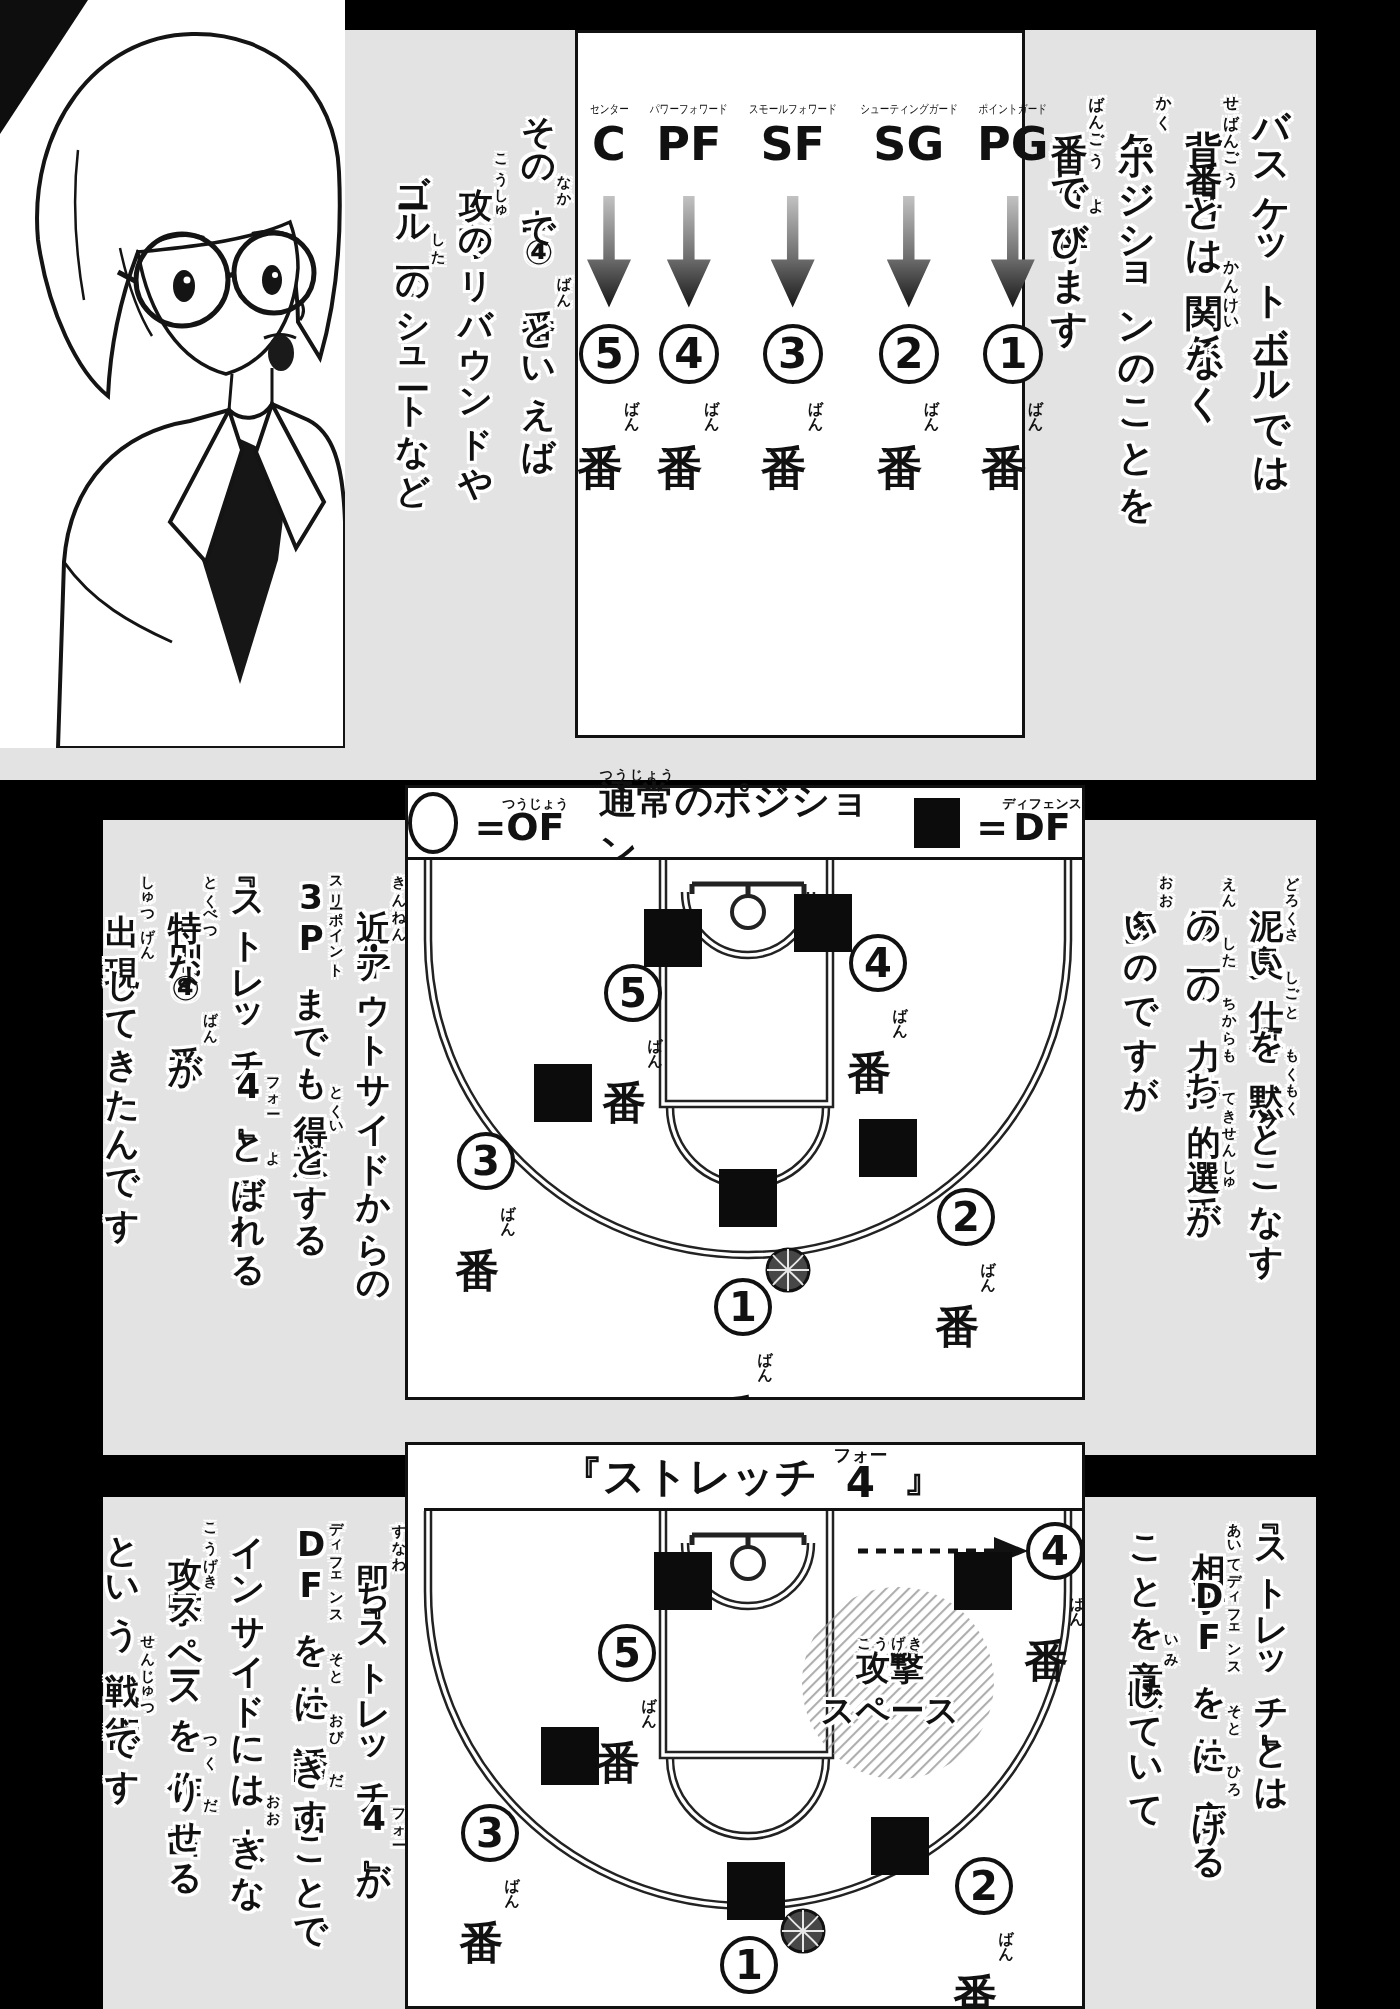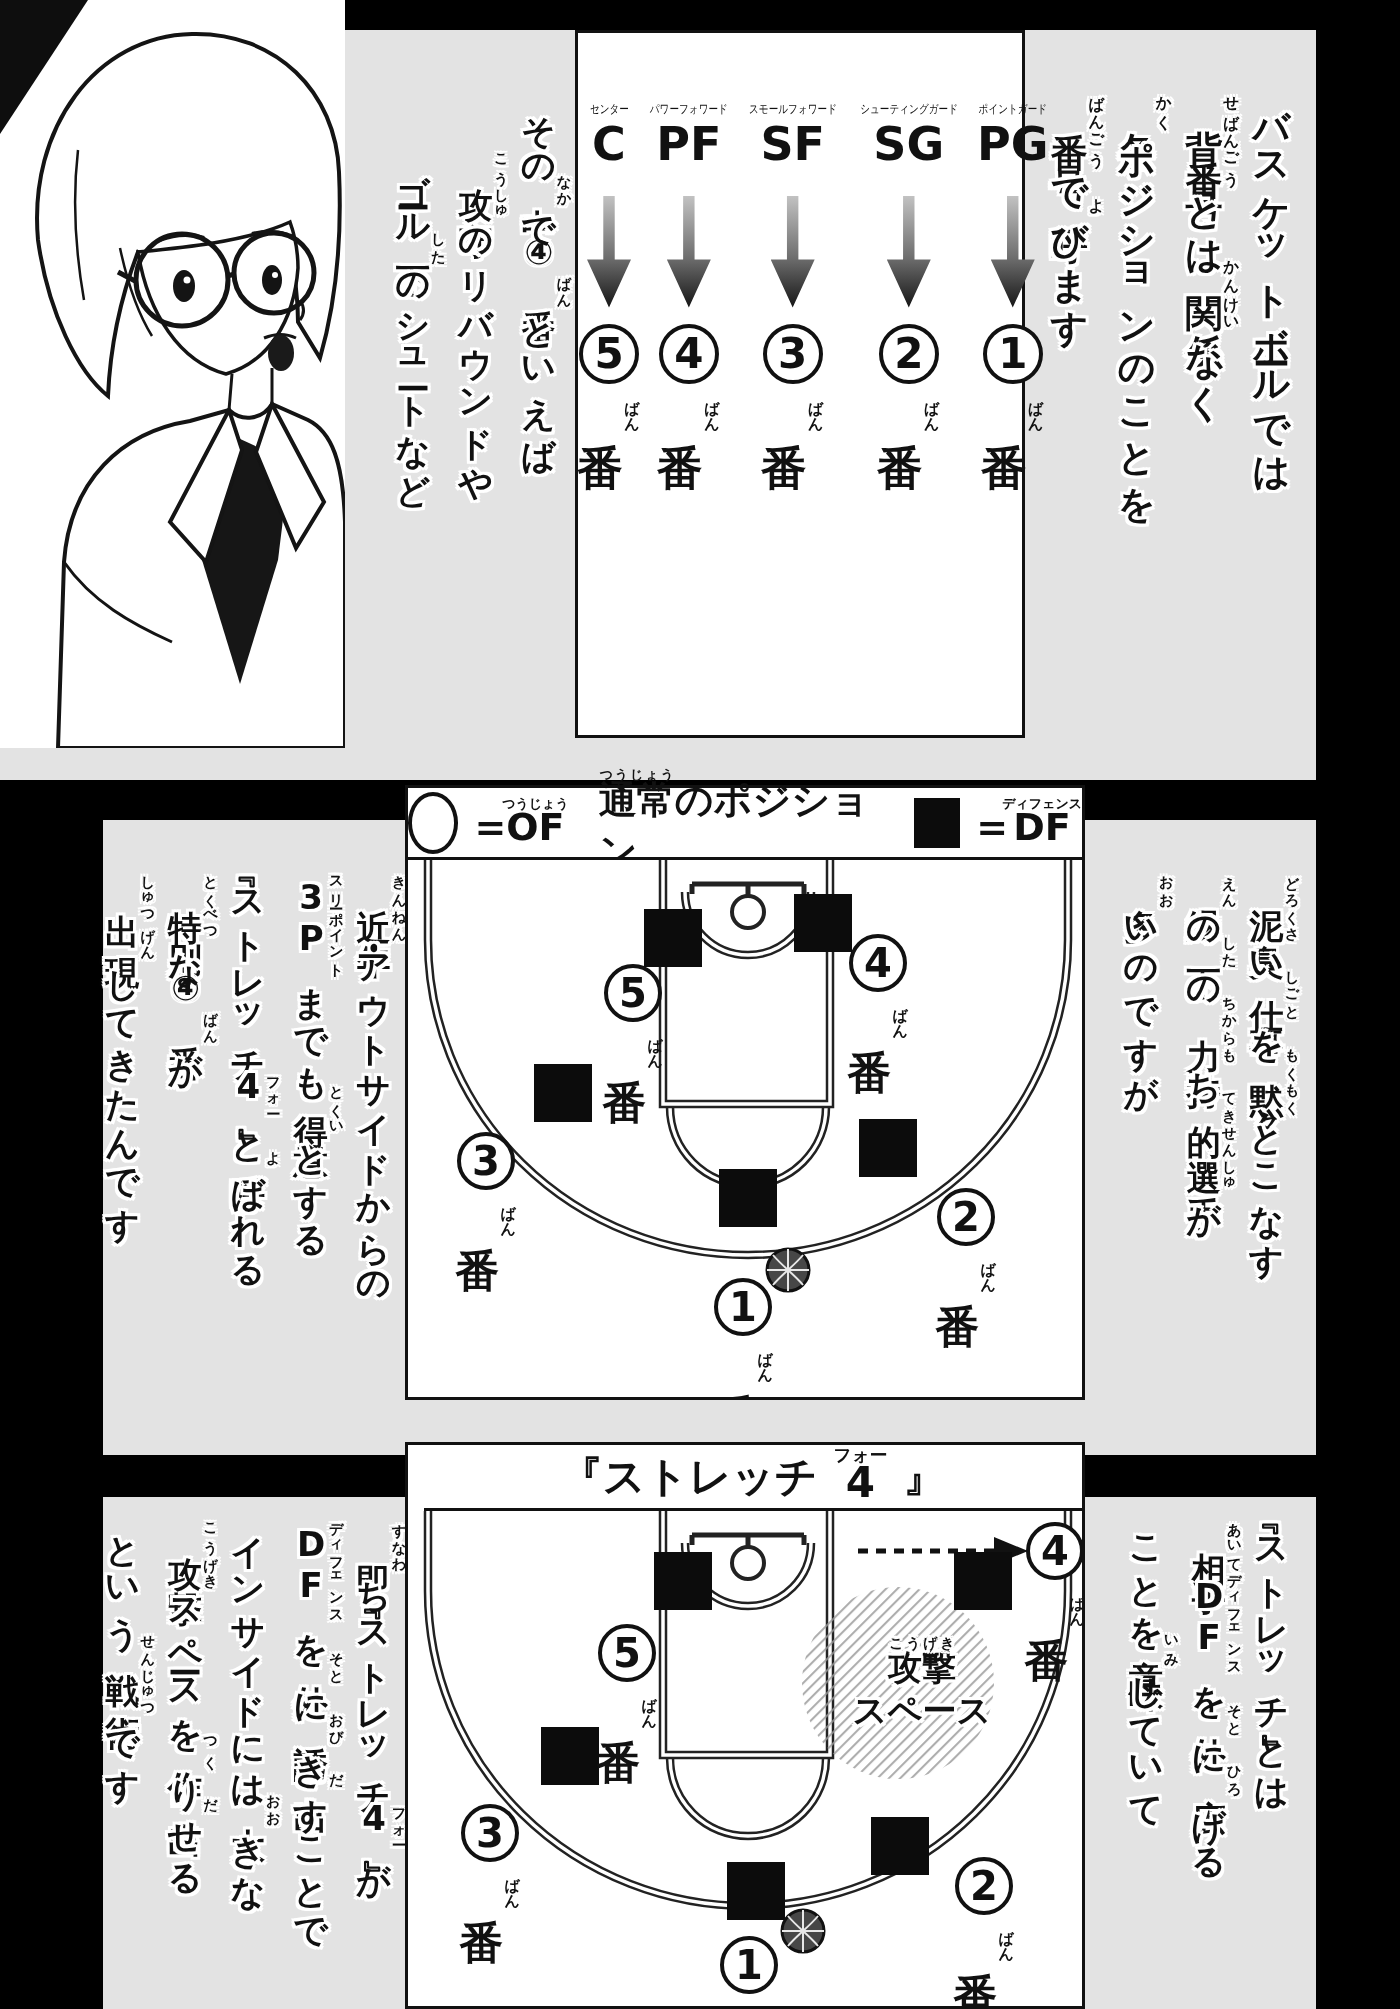--- a/index.html
+++ b/index.html
@@ -256,21 +256,21 @@
           <path d="M265,247 A75,75 0 0 0 415,247"></path>
           <path d="M274,32 A66,66 0 0 0 406,32"></path>
           <path d="M280,32 A60,60 0 0 0 400,32"></path>
         </g>
         <circle cx="490" cy="172" r="96" fill="url(#hatch3)" opacity="0.8"></circle>
         <path d="M284,24 L396,24 M284,24 L284,34 M396,24 L396,34 M340,24 L340,38" stroke="#222" stroke-width="5" fill="none"></path>
         <circle cx="340" cy="52" r="16" fill="none" stroke="#222" stroke-width="4"></circle>
         <line x1="450" y1="40" x2="586" y2="40" stroke="#111" stroke-width="5" stroke-dasharray="10 8"></line>
         <polygon points="586,26 620,40 586,54" fill="#111"></polygon>
       </svg>
-      <div class="attack-label" style="left:514px;top:172px;transform:translate(-50%,-50%);">
+      <div class="attack-label" style="left:482px;top:172px;transform:translate(-50%,-50%);">
         <div><ruby>攻撃<rt>こうげき</rt></ruby></div>
         <div>スペース</div>
       </div>
     <div class="df-square" style="left: 246px; top: 41px;"></div>
         <div class="df-square" style="left: 546px; top: 41px;"></div>
         <div class="df-square" style="left: 133px; top: 216px;"></div>
         <div class="df-square" style="left: 463px; top: 306px;"></div>
         <div class="df-square" style="left: 319px; top: 351px;"></div>
         <div class="of-marker" style="left: 190px; top: 113px;">
           <div class="of-circle">5</div>

